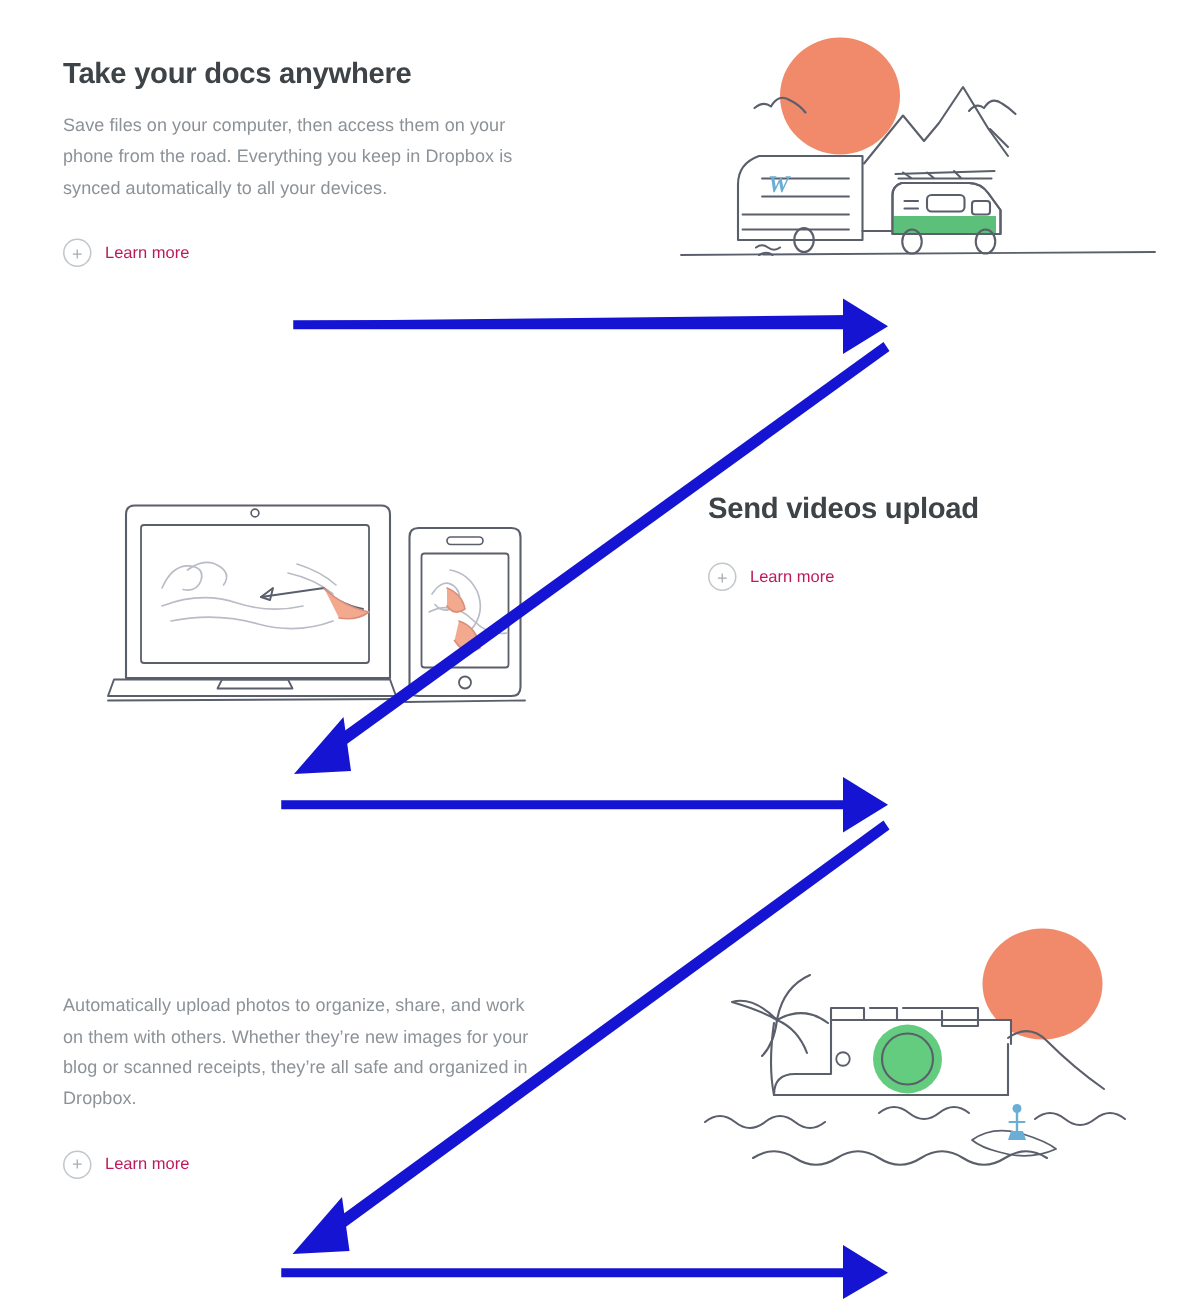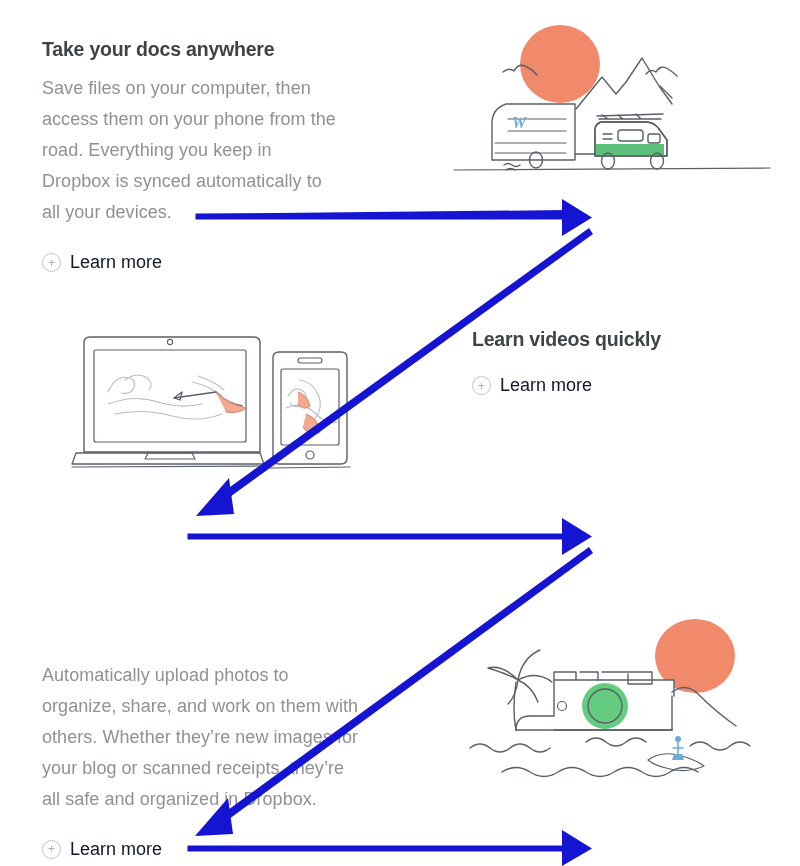--- a/index.html
+++ b/index.html
@@ -12,33 +12,33 @@
   }
   .page{position:relative;width:800px;height:866px;}
 
   
   .feature-text{position:absolute;}
   .feature-title{
     font-size:19.5px;font-weight:bold;color:#3e4347;
     letter-spacing:-0.2px;margin:0 0 12px 0;line-height:1.2;
   }
   .feature-body{
-    font-size:18px;color:#8d9297;line-height:1.72;margin:0;
+    font-size:12px;color:#8d9297;line-height:1.72;margin:0;
     letter-spacing:0.05px;
   }
   .learn-more{
     display:flex;align-items:center;gap:9px;margin-top:24px;
     cursor:pointer;width:max-content;
   }
   .plus-circle{
     width:17px;height:17px;border:1px solid #c2c7cb;border-radius:50%;
     display:flex;align-items:center;justify-content:center;
     color:#a9aeb3;font-size:12px;line-height:1;flex:0 0 auto;
   }
-  .learn-more-label{font-size:18px;color:#0f172a;}
+  .learn-more-label{font-size:11px;color:#be185d;}
 
   
   #sec1-text{left:42px;top:38px;width:300px;}
   #sec2-text{left:472px;top:328px;width:300px;}
   #sec3-text{left:42px;top:660px;width:320px;}
 
   .illo{position:absolute;}
   #illo1{left:450px;top:4px;width:330px;height:186px;}
   #illo2{left:70px;top:330px;width:300px;height:148px;}
   #illo3{left:450px;top:608px;width:330px;height:180px;}
@@ -91,21 +91,21 @@
       <ellipse cx="158" cy="157" rx="6.5" ry="8"></ellipse>
       <ellipse cx="207" cy="157" rx="6.5" ry="8"></ellipse>
 
       <path d="M54 161 q4 -3 8 0 q4 3 8 0 M56 166 q5 -3 9 0"></path>
 
       <path d="M4 166 l316 -2" stroke-width="1.2"></path>
     </g>
   </svg>
 
   <div class="feature-text" id="sec2-text">
-    <h2 class="feature-title">Learn videos quickly</h2>
+    <h2 class="feature-title">Send videos upload</h2>
     <div class="learn-more">
       <span class="plus-circle">+</span>
       <span class="learn-more-label">Learn more</span>
     </div>
   </div>
 
   <svg class="illo" id="illo2" viewBox="0 0 300 148">
     <g fill="none" stroke="#5a5f6b" stroke-width="1.4" stroke-linecap="round" stroke-linejoin="round">
 
       <path d="M14 122 l0 -109 q0 -6 6 -6 l164 0 q6 0 6 6 l0 109 z" fill="#ffffff"></path>

